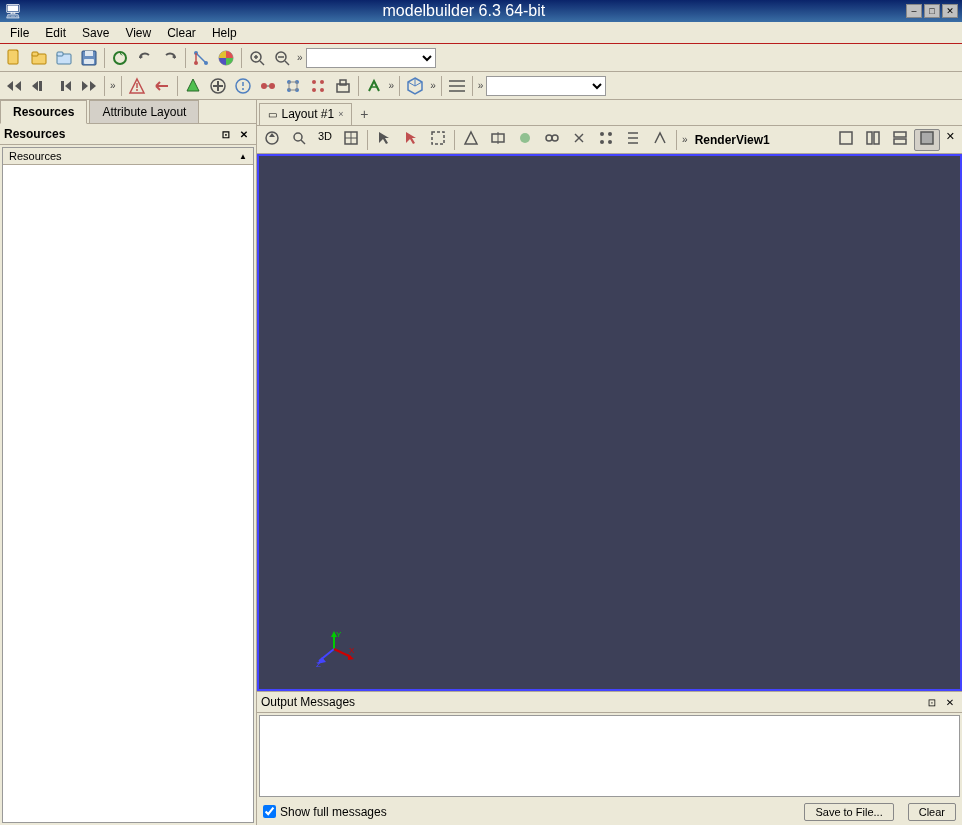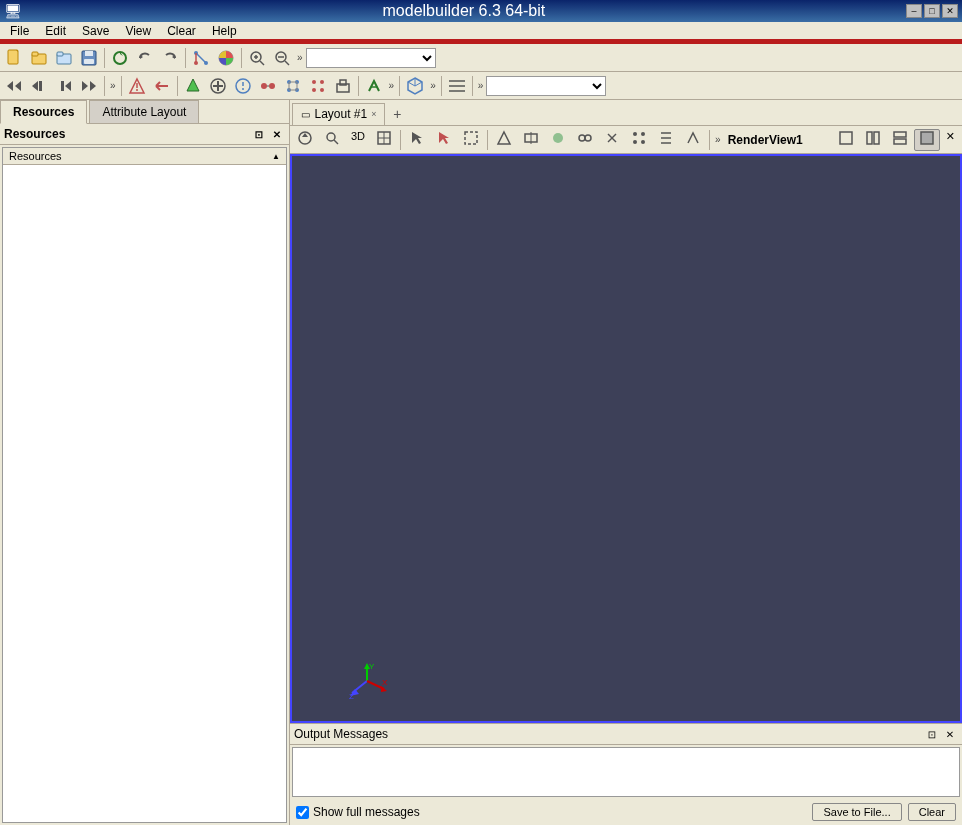--- a/index.html
+++ b/index.html
@@ -45,21 +45,21 @@
       color: #000;
     }
 
     
     #menu-bar {
       background: #ece9d8;
       height: 22px;
       display: flex;
       align-items: center;
       padding: 0 2px;
-      border-bottom: 5px solid #b91c1c;
+      border-bottom: 1px solid #b91c1c;
     }
     #menu-bar .menu-item {
       padding: 2px 8px;
       cursor: pointer;
       font-size: 12px;
     }
 
     
     .toolbar-row {
       background: #ece9d8;
@@ -115,21 +115,21 @@
     }
 
     
     #main-layout {
       display: flex;
       height: calc(825px - 22px - 22px - 28px - 28px);
     }
 
     
     #left-panel {
-      width: 290px;
+      width: 257px;
       background: #ece9d8;
       display: flex;
       flex-direction: column;
       border-right: 1px solid #b0a898;
     }
     #left-tabs {
       display: flex;
       background: #ece9d8;
       border-bottom: 1px solid #b0a898;
     }
@@ -297,21 +297,21 @@
     #axis-indicator {
       position: absolute;
       bottom: 20px;
       left: 55px;
       width: 40px;
       height: 40px;
     }
 
     
     #output-panel {
-      height: 102px;
+      height: 134px;
       background: #ece9d8;
       border-top: 1px solid #b0a898;
       display: flex;
       flex-direction: column;
     }
     #output-header {
       display: flex;
       align-items: center;
       justify-content: space-between;
       padding: 2px 4px;
@@ -337,33 +337,33 @@
       padding: 4px 6px;
     }
     #output-footer .left-side {
       display: flex;
       align-items: center;
       gap: 6px;
     }
     #output-footer .right-side {
       display: flex;
       align-items: center;
-      gap: 6px;
+      gap: 14px;
     }
     .footer-btn {
       padding: 2px 10px;
       background: #ece9d8;
       border: 1px solid #888;
       cursor: pointer;
       font-size: 11px;
       border-radius: 2px;
     }
     .checkbox-area {
       display: flex;
-      align-items: flex-end;
+      align-items: flex-start;
       gap: 4px;
     }
 
     
     svg { display: block; }
   </style>
 </head>
 <body>
 
 <div id="title-bar">

